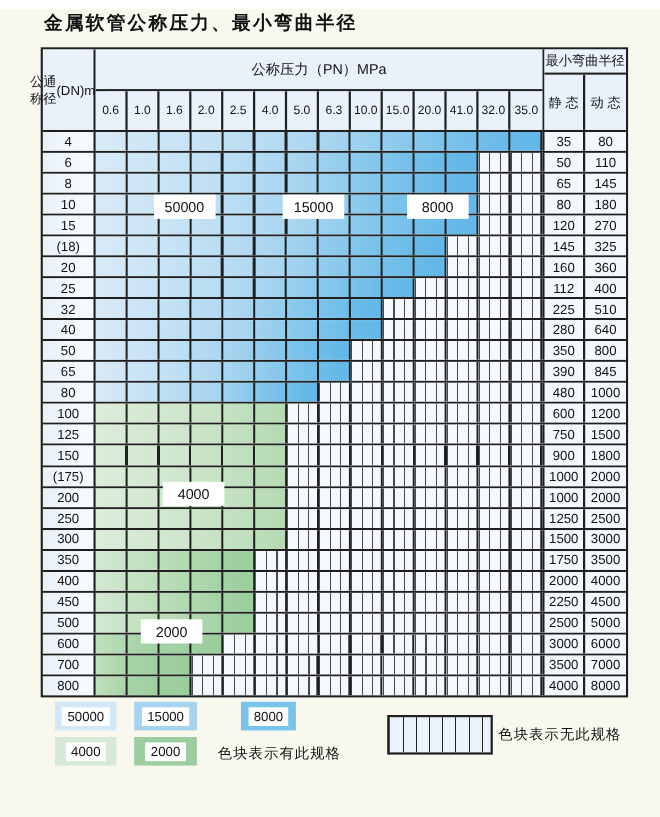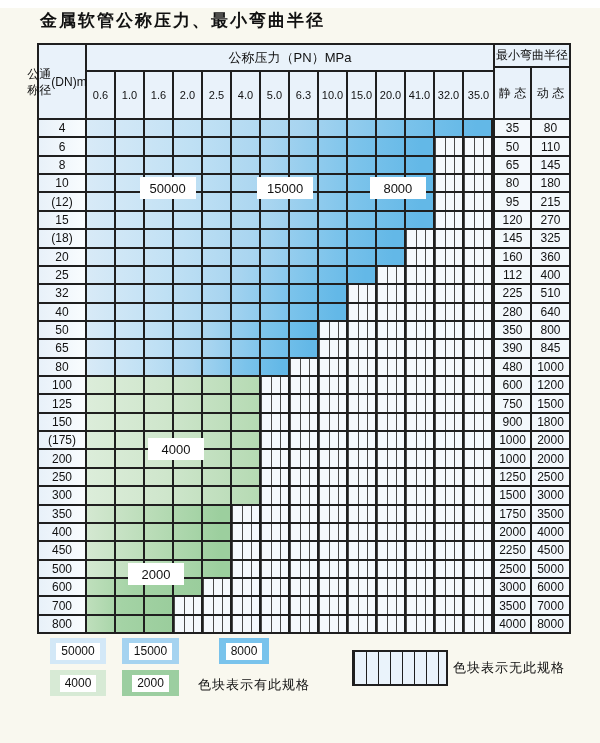--- a/index.html
+++ b/index.html
@@ -20,21 +20,21 @@
   }
   .hdr{display:flex;height:75px;border-bottom:2px solid #1f1f1f;box-sizing:border-box;}
   .hcell{background:#E9F2FA;box-sizing:border-box;}
   .h-dn{
     width:48px;border-right:2px solid #1f1f1f;display:flex;
     justify-content:center;align-items:center;font-size:12px;line-height:16px;
   }
   .h-mid{width:406px;border-right:2px solid #1f1f1f;display:flex;flex-direction:column;}
   .h-bend{height:23px;border-bottom:2px solid #1f1f1f;box-sizing:border-box;
     display:flex;align-items:center;justify-content:center;font-size:13px;background:#E9F2FA;}
-  .h-pn{height:27px;border-bottom:2px solid #1f1f1f;box-sizing:border-box;
+  .h-pn{height:38px;border-bottom:2px solid #1f1f1f;box-sizing:border-box;
     display:flex;align-items:center;justify-content:center;font-size:13px;background:#E9F2FA;}
   .h-ticks{flex:1;display:flex;background:#E9F2FA;}
   .h-tick{width:29px;box-sizing:border-box;border-right:2px solid #1f1f1f;
     display:flex;align-items:center;justify-content:center;font-size:11px;}
   .h-tick:last-child{border-right:none;}
   .h-right{width:76px;display:flex;flex-direction:column;}
   .h-rad{height:23px;border-bottom:2px solid #1f1f1f;box-sizing:border-box;
     display:flex;align-items:center;justify-content:center;font-size:12px;background:#E9F2FA;}
   .h-sd{flex:1;display:flex;background:#E9F2FA;}
   .h-stat{width:37px;border-right:2px solid #1f1f1f;box-sizing:border-box;
@@ -153,29 +153,20 @@
         <div class="row">
           <div class="c-dn">10</div>
           <div class="c-band-wrap">
             <div class="band blue" style="width: 348px;"></div>
             <div class="nospec" style="width: 58px;"></div>
           </div>
           <div class="c-stat">80</div>
           <div class="c-dyn">180</div>
         </div>
         <div class="row">
-          <div class="c-dn">(12)</div>
-          <div class="c-band-wrap">
-            <div class="band blue" style="width: 348px;"></div>
-            <div class="nospec" style="width: 58px;"></div>
-          </div>
-          <div class="c-stat">95</div>
-          <div class="c-dyn">215</div>
-        </div>
-        <div class="row">
           <div class="c-dn">15</div>
           <div class="c-band-wrap">
             <div class="band blue" style="width: 348px;"></div>
             <div class="nospec" style="width: 58px;"></div>
           </div>
           <div class="c-stat">120</div>
           <div class="c-dyn">270</div>
         </div>
         <div class="row">
           <div class="c-dn">(18)</div>

